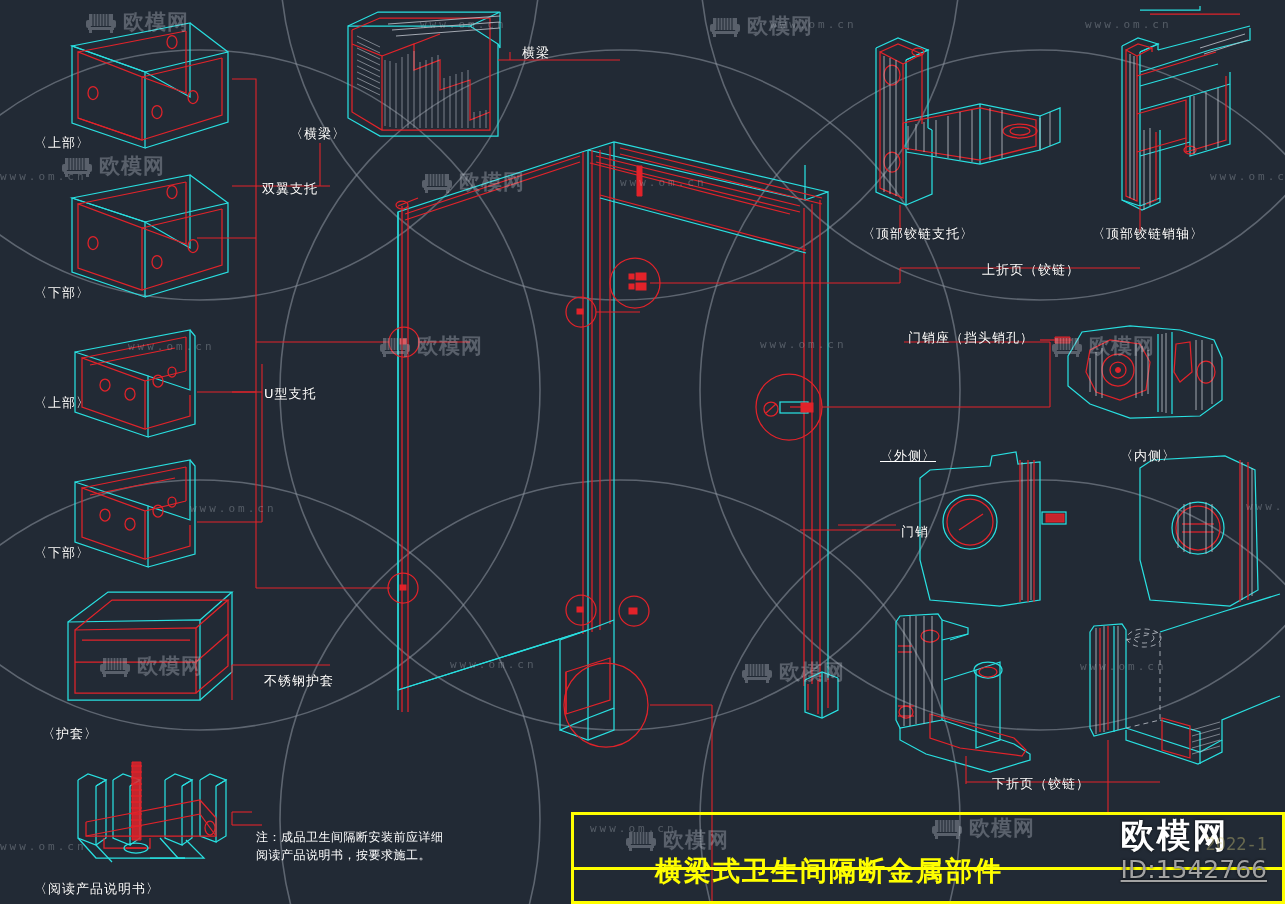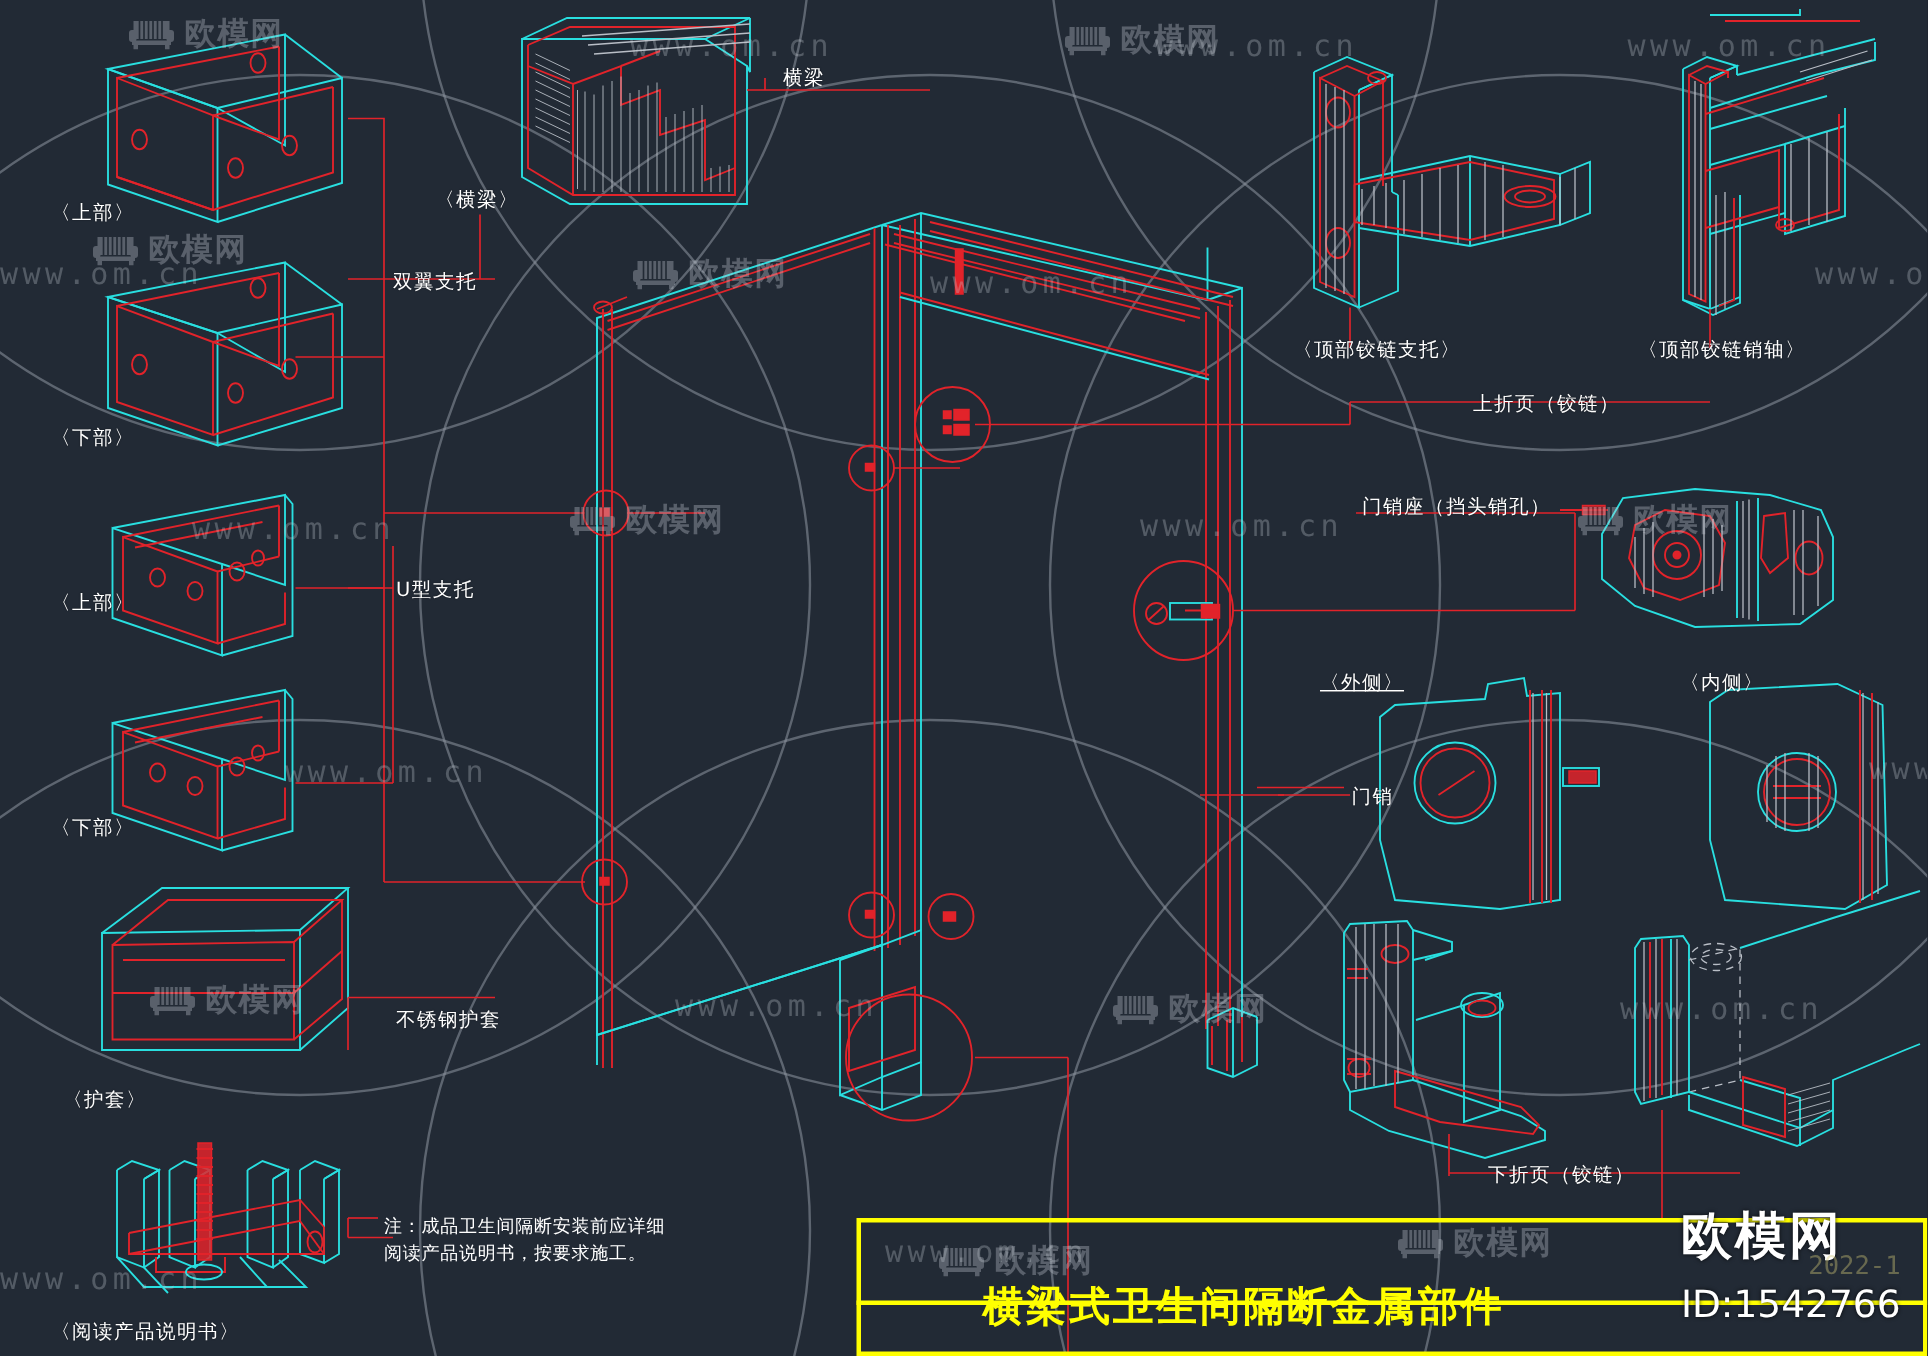--- a/index.html
+++ b/index.html
@@ -32,26 +32,27 @@
     line-height: 1.45;
     text-shadow: 0 0 1px rgba(0,0,0,0.6);
   }
   .cad-note {
     position: absolute;
     color: #ffffff;
     font-size: 12px;
     line-height: 1.5;
     white-space: pre-line;
     letter-spacing: 0.5px;
+    margin-top: 20px;
   }
   
   .wm-text {
     position: absolute;
     color: rgba(200,205,212,0.30);
-    font-size: 20px;
+    font-size: 11px;
     letter-spacing: 3px;
     font-family: "DejaVu Sans Mono", "Liberation Mono", monospace;
     white-space: nowrap;
     user-select: none;
   }
   .wm-logo {
     position: absolute;
     display: flex;
     align-items: center;
     gap: 5px;
@@ -110,26 +111,27 @@
   }
   #brand-name {
     color: #ffffff;
     font-size: 34px;
     font-weight: bold;
     letter-spacing: 2px;
     line-height: 1;
     text-shadow: 0 0 3px rgba(0,0,0,0.8);
   }
   #brand-id {
-    color: #ffffff;
+    color: #a3a3a3;
     font-size: 25px;
     letter-spacing: 0px;
-    margin-top: 16px;
+    margin-top: 5px;
     line-height: 1;
     text-shadow: 0 0 3px rgba(0,0,0,0.8);
+    text-decoration: underline;
   }
   #brand-faint {
     position: absolute;
     right: 0px;
     bottom: 28px;
     color: rgba(210,200,120,0.40);
     font-size: 17px;
     font-family: "DejaVu Sans Mono", "Liberation Mono", monospace;
     white-space: nowrap;
   }

